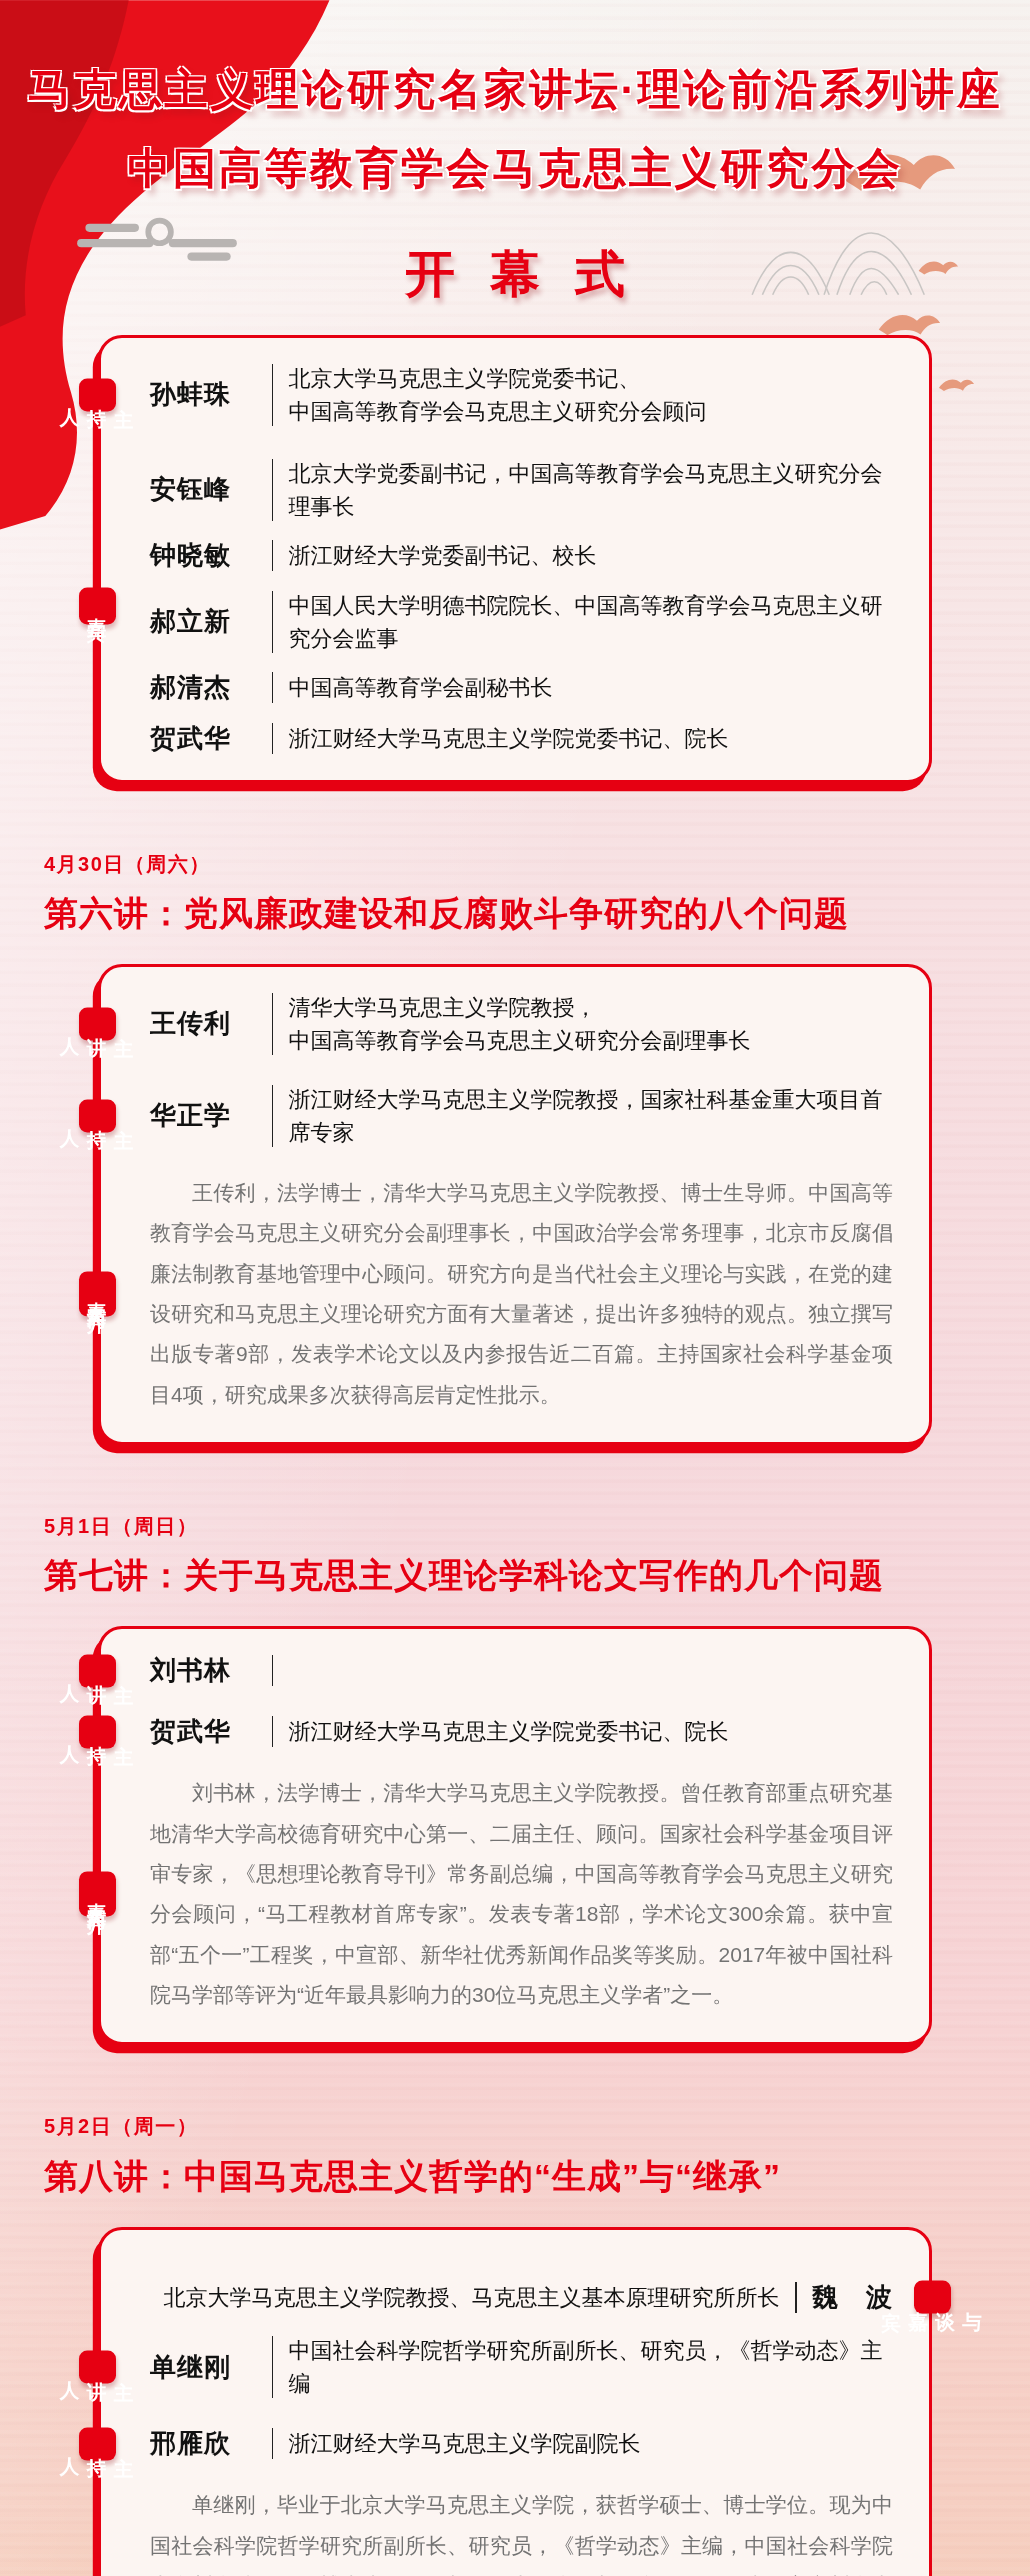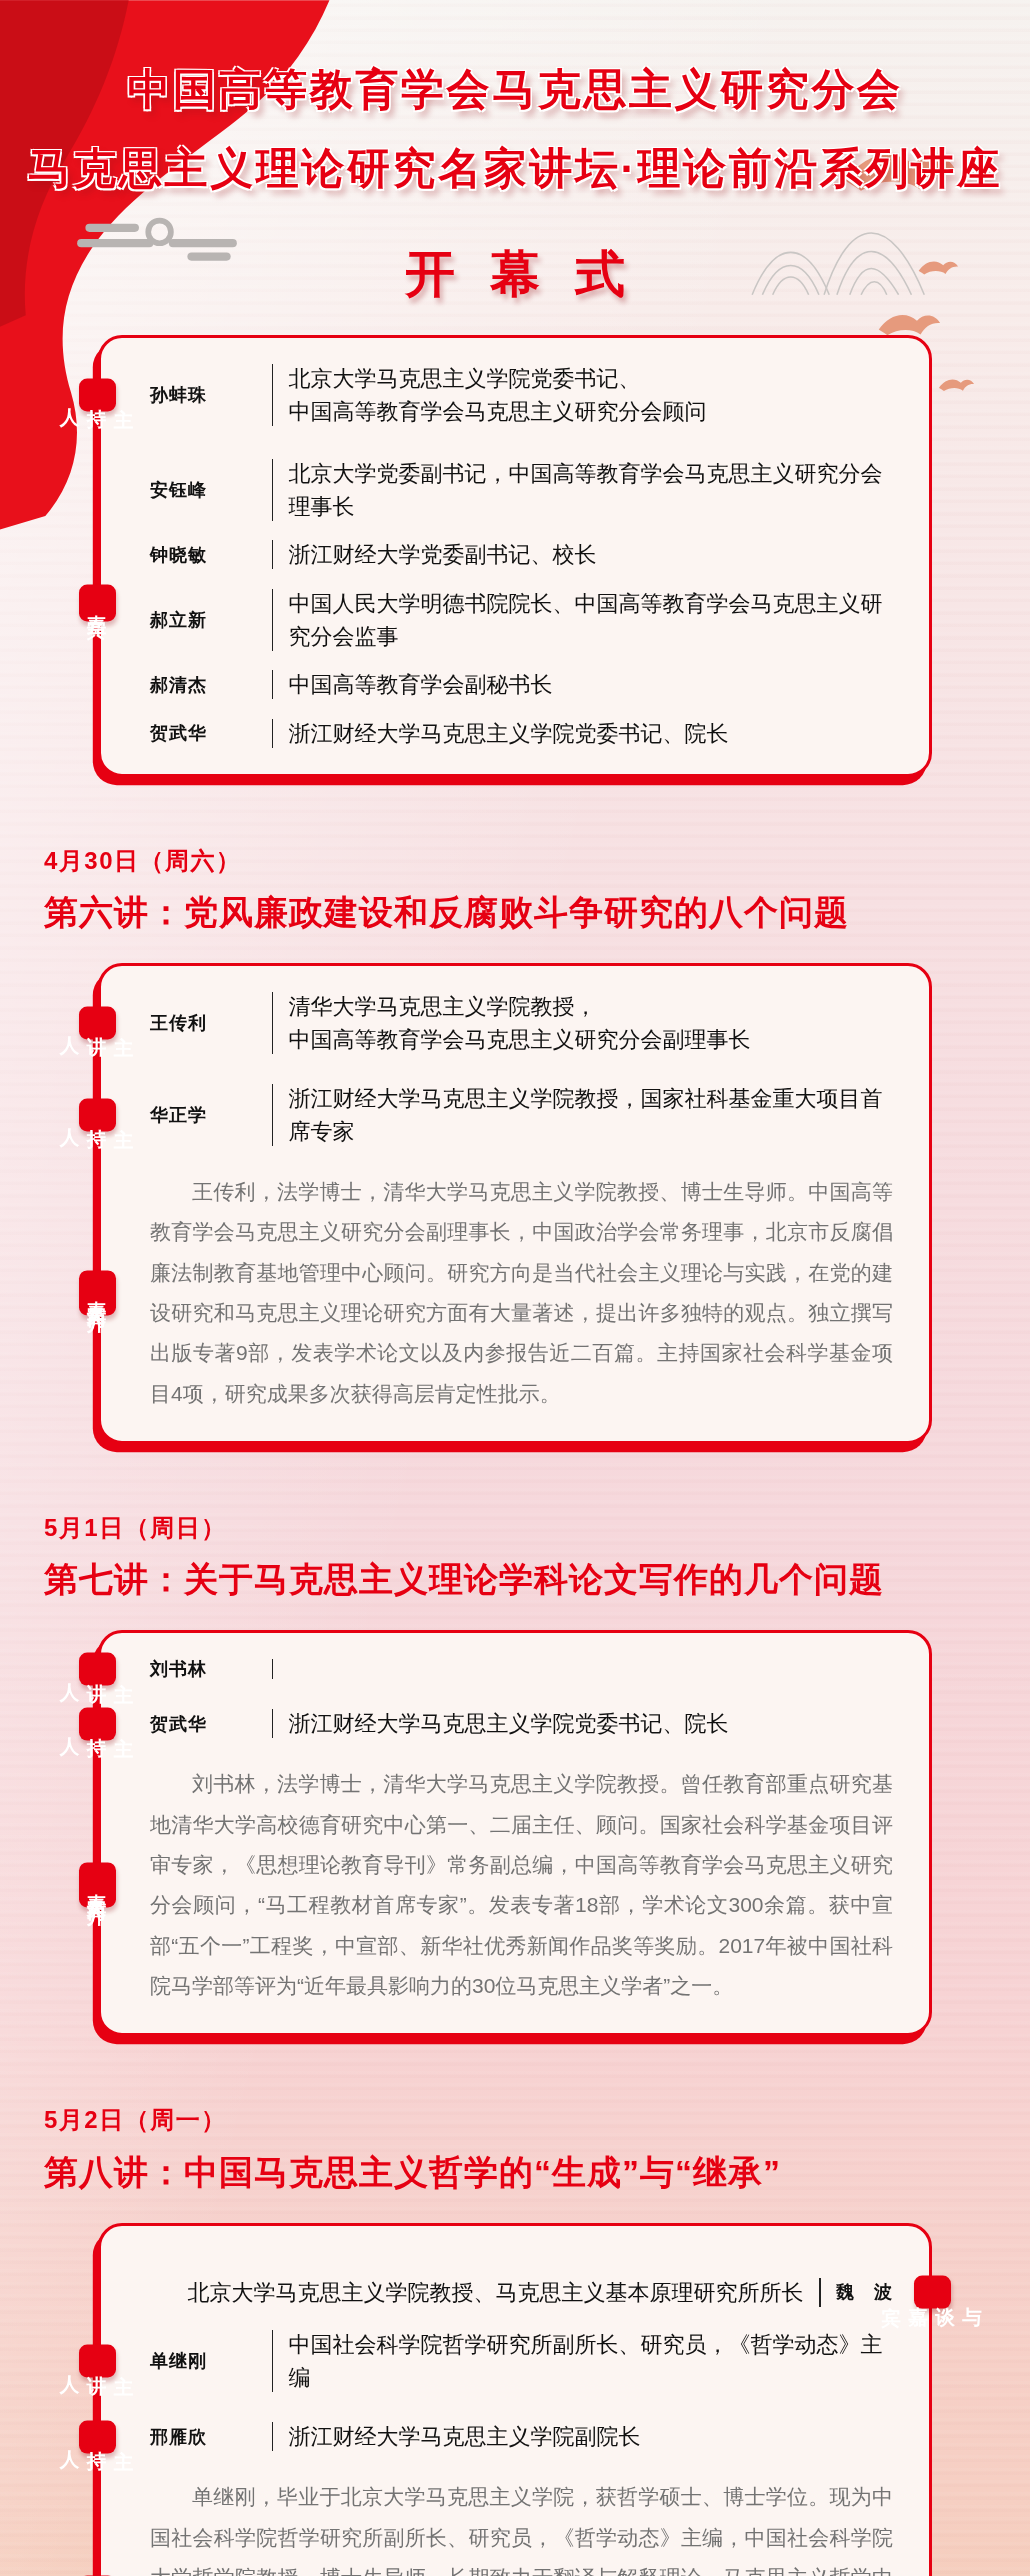--- a/index.html
+++ b/index.html
@@ -21,38 +21,38 @@
   .ceremony{margin-top:43px;text-align:center;color:#e60012;font-size:50px;font-weight:900;
     letter-spacing:35px;padding-left:35px;text-shadow:3.1px 4.6px 5.2px rgba(150,20,25,.3);}
 
   
   .panel{position:relative;margin:27px 98px 0;background:#fcf5f2;border:3.1px solid #e60012;
     border-radius:24px;box-shadow:-5.2px 8.2px 0 #e60012;padding:24px 36px 24px 49px;}
   .group{position:relative;}
   .group + .group{margin-top:19.6px;}
   .row{display:flex;align-items:center;}
   .row + .row{margin-top:15.5px;}
-  .pname{font-weight:bold;font-size:18px;color:#111;min-width:106px;letter-spacing:1px;flex:0 0 auto;}
+  .pname{font-weight:bold;font-size:26px;color:#111;min-width:106px;letter-spacing:1px;flex:0 0 auto;}
   .vline{width:1.5px;background:#222;align-self:stretch;margin:2.1px 15.5px;flex:0 0 auto;}
   .pdesc{font-size:22px;color:#111;line-height:1.5;}
   .dline{display:block;}
   .corow{justify-content:flex-end;}
   .corow .pdesc{text-align:right;}
   .corow .pname{min-width:0;}
   .bio{margin:7.2px 0 3.1px;font-size:21px;line-height:1.92;color:#737373;text-indent:2em;text-align:justify;}
 
   .tab{position:absolute;left:-71px;top:50%;transform:translateY(-50%);width:37px;background:#e60012;color:#fff;
     border-radius:8.2px;writing-mode:vertical-rl;text-orientation:upright;font-size:19.6px;font-weight:700;
     letter-spacing:4.1px;padding:14.4px 0;display:flex;align-items:center;justify-content:center;
     box-shadow:1px 4.1px 4.1px rgba(140,0,10,.25);}
   .tab.right{left:auto;right:-58px;}
 
   
   .lecture{margin-top:68px;}
-  .ldate{margin-left:44px;color:#e60012;font-size:24px;font-weight:800;letter-spacing:1.5px;}
+  .ldate{margin-left:44px;color:#e60012;font-size:20px;font-weight:800;letter-spacing:1.5px;}
   .ltitle{margin-left:44px;margin-top:13.4px;color:#e60012;font-size:34px;font-weight:900;letter-spacing:1px;}
 </style>
 </head>
 <body>
 
 <div class="poster">
 
   <svg class="deco" style="top:0;left:0;" width="453" height="536" viewBox="0 0 880 1040">
     <path fill="#e8101b" d="M0,0 L640,0 C600,95 538,175 448,242 C338,326 238,392 178,482 C118,572 108,662 138,762 C163,847 148,932 88,1002 L0,1028 Z"></path>
     <path fill="#c60d16" opacity="0.9" d="M0,0 L250,0 C228,112 186,214 124,314 C72,398 40,502 50,612 L0,634 Z"></path>
@@ -86,22 +86,22 @@
       <path d="M150,180 C200,20 280,20 345,180"></path>
       <path d="M175,180 C212,68 268,68 320,180"></path>
       <path d="M200,180 C225,112 255,112 295,180"></path>
       <path d="M222,180 C238,146 258,146 272,180"></path>
     </g>
   </svg>
 
   <div class="content">
 
     <header class="head">
+      <h1 class="hline">马克思主义理论研究名家讲坛·理论前沿系列讲座</h1>
       <h1 class="hline">中国高等教育学会马克思主义研究分会</h1>
-      <h1 class="hline">马克思主义理论研究名家讲坛·理论前沿系列讲座</h1>
       <div class="ceremony">开幕式</div>
     </header>
 
     <div class="panel">
       <div class="group">
         <span class="tab">主持人</span>
         <div class="row">
           <span class="pname">孙蚌珠</span>
           <span class="vline"></span>
           <span class="pdesc">

